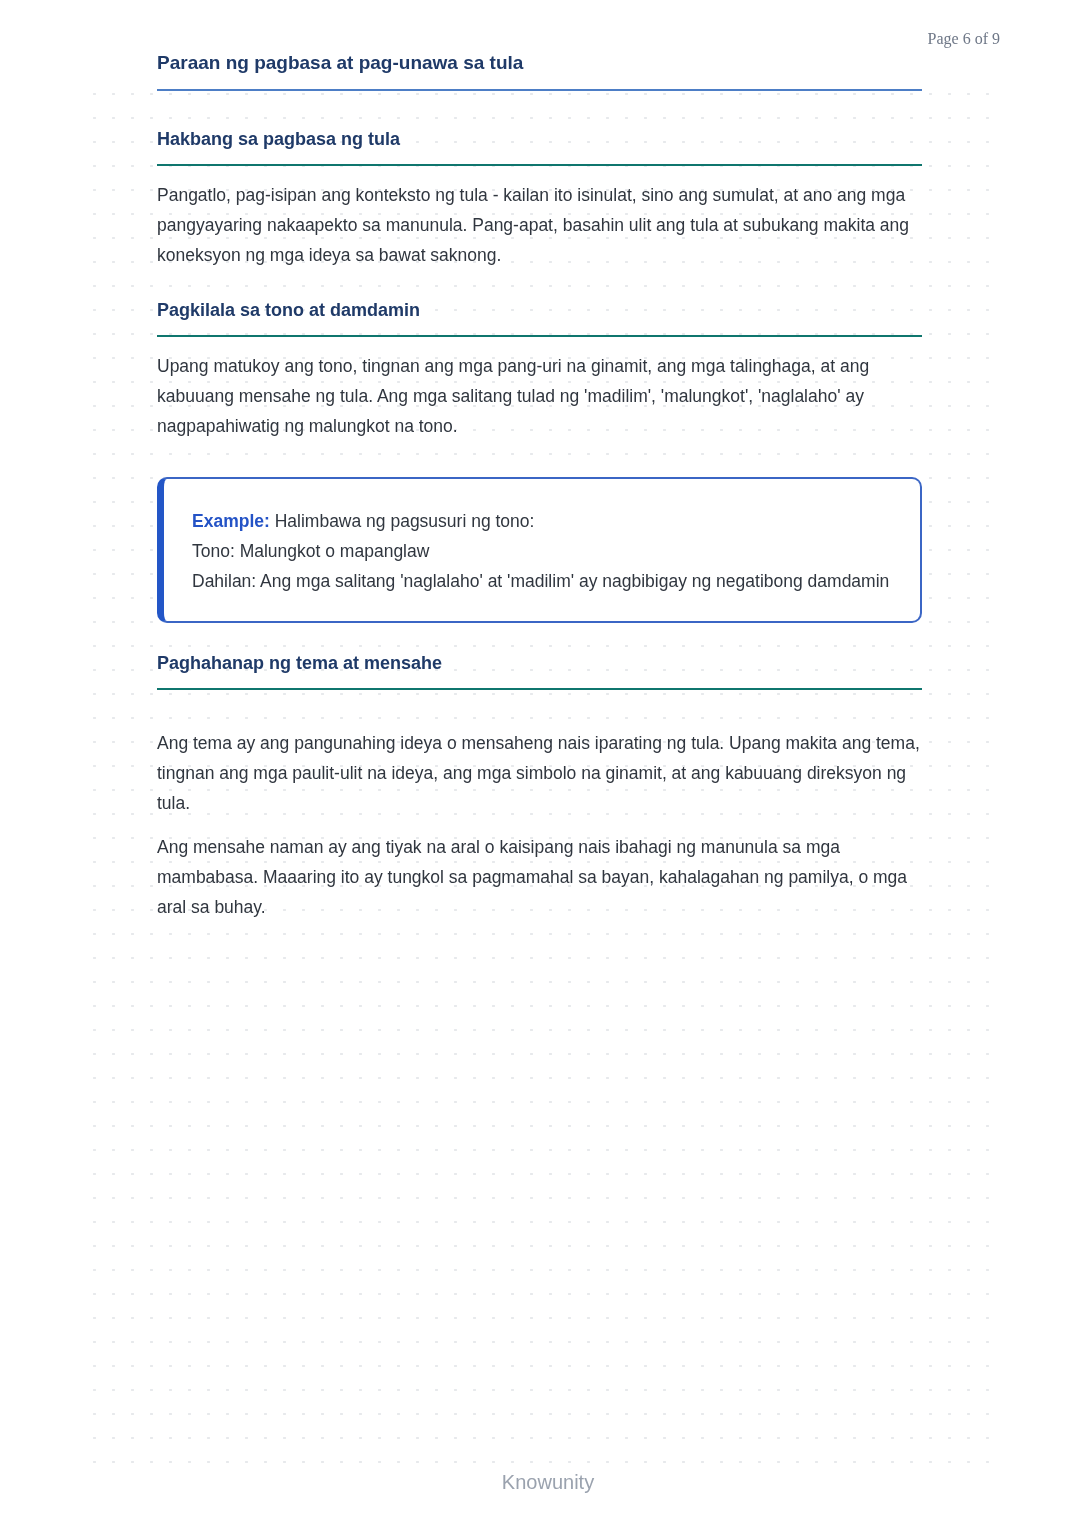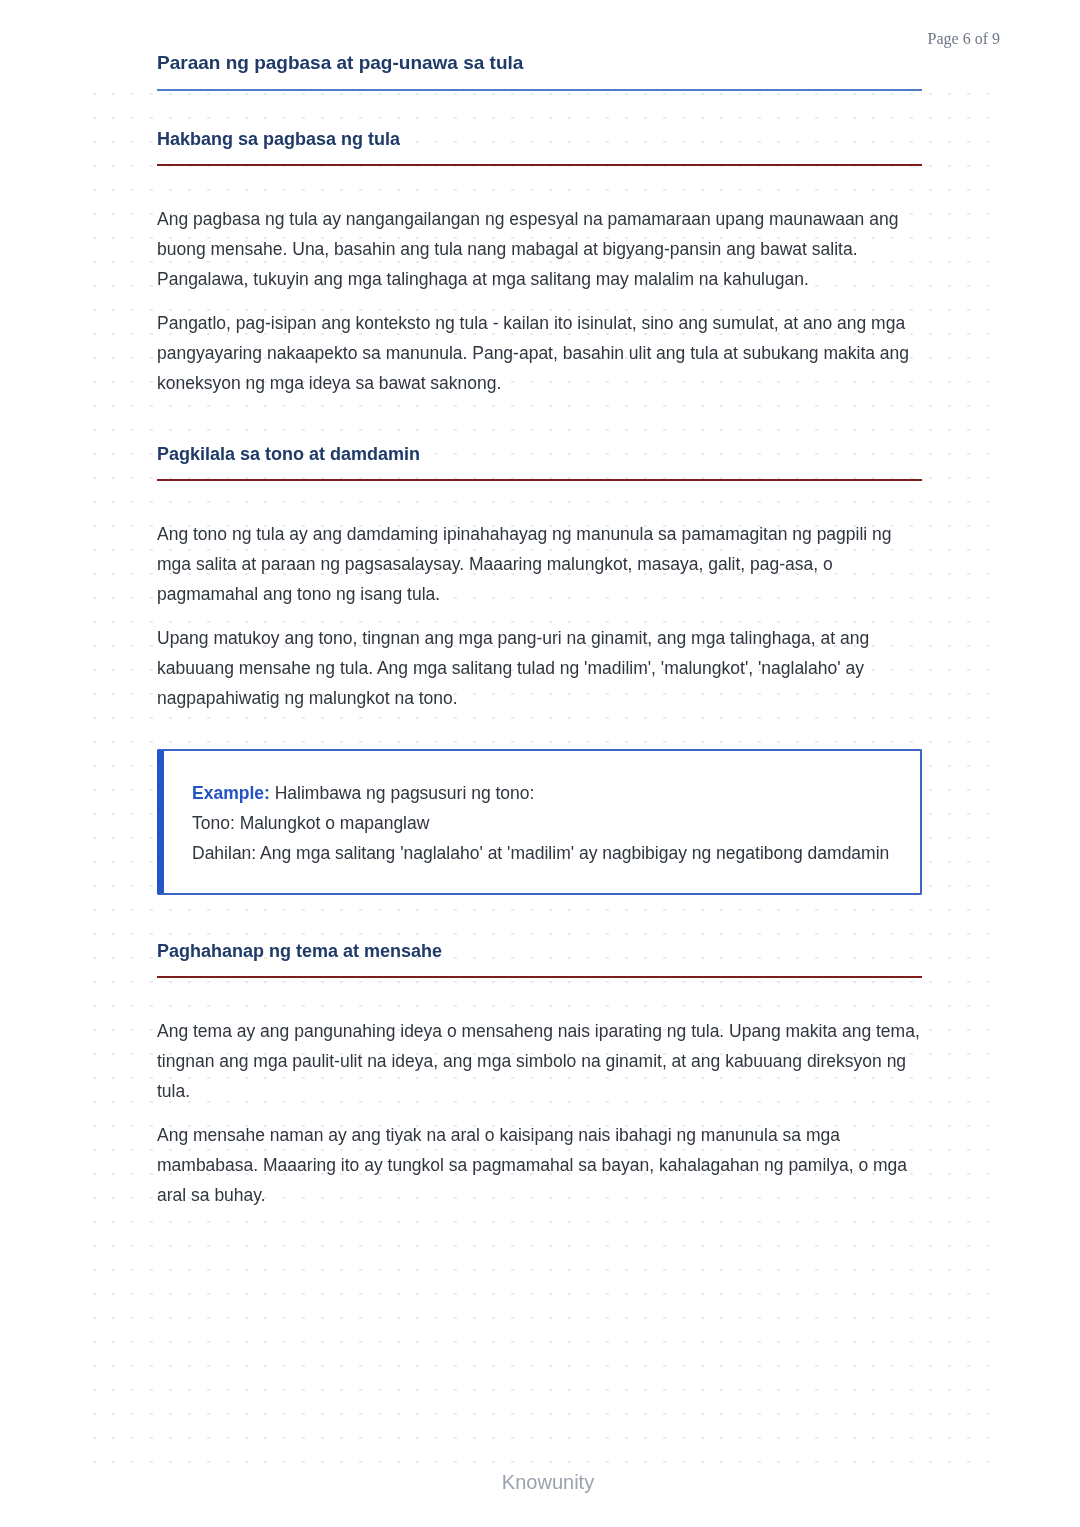--- a/index.html
+++ b/index.html
@@ -41,36 +41,36 @@
     font-weight: bold;
     color: #1f3a68;
     padding-bottom: 15px;
     border-bottom: 2px solid #4d7ec6;
   }
   .section-heading {
     font-size: 18px;
     font-weight: bold;
     color: #1f3a68;
     padding-bottom: 14px;
-    border-bottom: 2px solid #7f1d1d;
+    border-bottom: 2px solid #0f766e;
   }
   .mt-first { margin-top: 38px; }
-  .mt-section { margin-top: 46px; }
+  .mt-section { margin-top: 30px; }
   .body-par {
     font-size: 17.5px;
     line-height: 30px;
     color: #30363f;
     margin-top: 14px;
   }
   .after-heading { margin-top: 38px; }
   .example-box {
     margin-top: 36px;
     border: 2px solid #3b66c5;
     border-left: 7px solid #2356c7;
-    border-radius: 2px;
+    border-radius: 10px;
     padding: 27px 30px 25px 28px;
     background: #ffffff;
   }
   .example-line {
     font-size: 17.5px;
     line-height: 30px;
     color: #30363f;
   }
   .example-label {
     font-weight: bold;
@@ -92,26 +92,24 @@
 <div class="dot-pattern"></div>
 
 <div class="page-number">Page 6 of 9</div>
 
 <div class="content">
 
   <div class="doc-title">Paraan ng pagbasa at pag-unawa sa tula</div>
 
   <div class="section-heading mt-first">Hakbang sa pagbasa ng tula</div>
 
-  <p class="body-par after-heading">Ang pagbasa ng tula ay nangangailangan ng espesyal na pamamaraan upang maunawaan ang buong mensahe. Una, basahin ang tula nang mabagal at bigyang-pansin ang bawat salita. Pangalawa, tukuyin ang mga talinghaga at mga salitang may malalim na kahulugan.</p>
   <p class="body-par">Pangatlo, pag-isipan ang konteksto ng tula - kailan ito isinulat, sino ang sumulat, at ano ang mga pangyayaring nakaapekto sa manunula. Pang-apat, basahin ulit ang tula at subukang makita ang koneksyon ng mga ideya sa bawat saknong.</p>
 
   <div class="section-heading mt-section">Pagkilala sa tono at damdamin</div>
 
-  <p class="body-par after-heading">Ang tono ng tula ay ang damdaming ipinahahayag ng manunula sa pamamagitan ng pagpili ng mga salita at paraan ng pagsasalaysay. Maaaring malungkot, masaya, galit, pag-asa, o pagmamahal ang tono ng isang tula.</p>
   <p class="body-par">Upang matukoy ang tono, tingnan ang mga pang-uri na ginamit, ang mga talinghaga, at ang kabuuang mensahe ng tula. Ang mga salitang tulad ng 'madilim', 'malungkot', 'naglalaho' ay nagpapahiwatig ng malungkot na tono.</p>
 
   <div class="example-box">
     <div class="example-line"><span class="example-label">Example:</span><span> Halimbawa ng pagsusuri ng tono:</span></div>
     <div class="example-line">Tono: Malungkot o mapanglaw</div>
     <div class="example-line">Dahilan: Ang mga salitang 'naglalaho' at 'madilim' ay nagbibigay ng negatibong damdamin</div>
   </div>
 
   <div class="section-heading mt-section">Paghahanap ng tema at mensahe</div>
 

